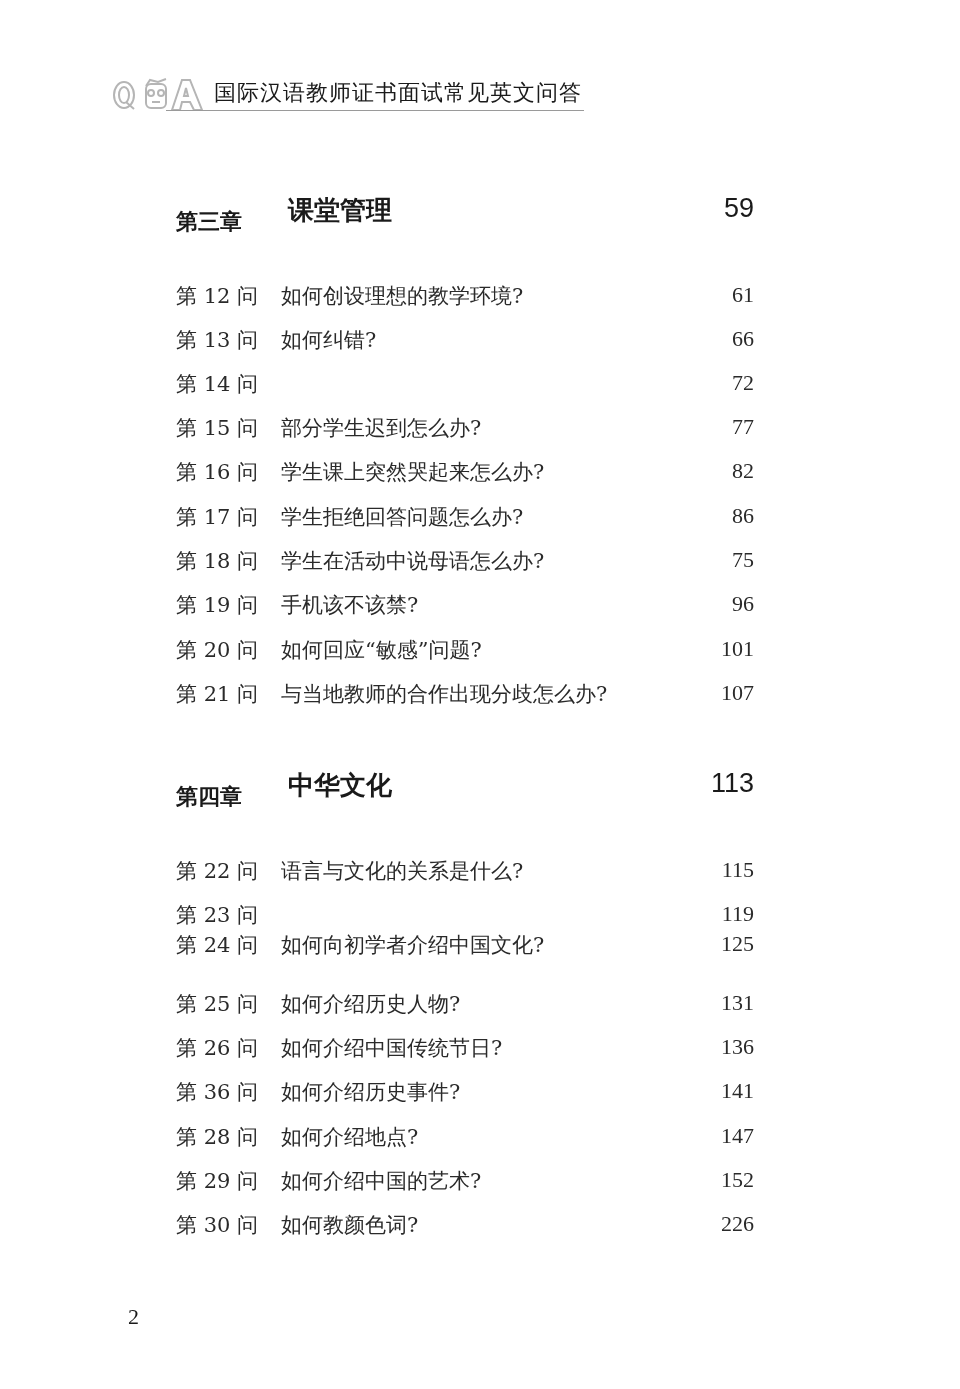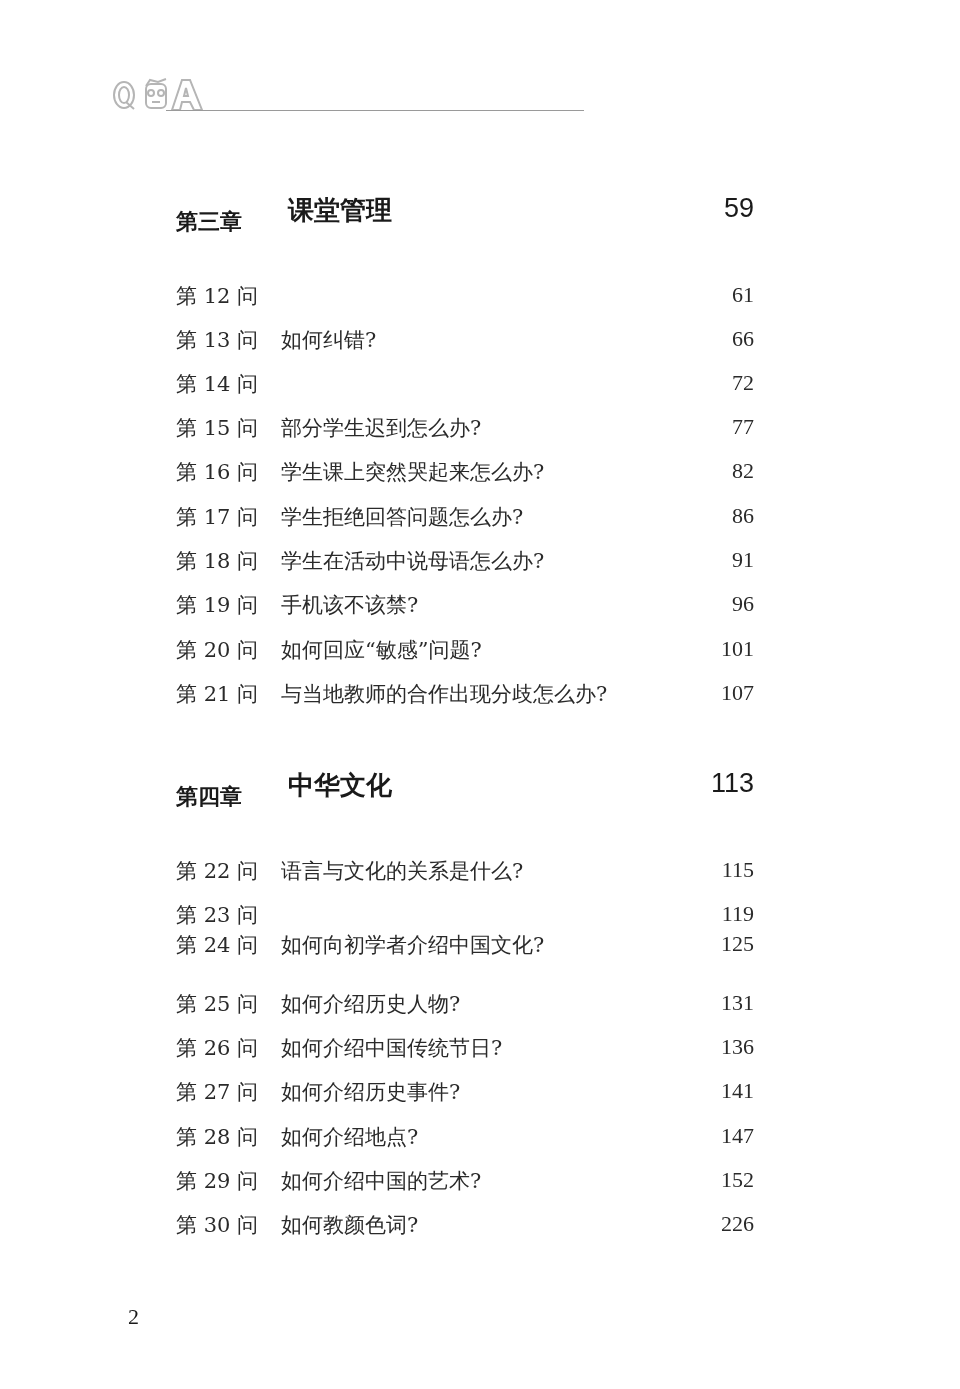--- a/index.html
+++ b/index.html
@@ -29,31 +29,33 @@
       <path d="M16 26 L24 33"></path>
       <rect x="36" y="8" width="20" height="24" rx="5"></rect>
       <circle cx="41" cy="17" r="3"></circle>
       <circle cx="51" cy="17" r="3"></circle>
       <path d="M42 26 L50 26"></path>
       <path d="M36 10 L40 4 L48 6 L56 3"></path>
       <path d="M62 34 L72 4 L80 4 L92 34 L84 34 L80 26 L72 26 L70 34 Z"></path>
       <path d="M74 20 L78 20 L76 12 Z"></path>
     </g>
   </svg>
+  <span class="header-title">国际汉语教师证书面试常见英文问答</span>
   <div class="header-rule"></div>
 </div>
 
 <div class="chapter" style="top:193px;">
   <span class="chapter-num">第三章</span>
   <span class="chapter-title">课堂管理</span>
   <span class="chapter-page">59</span>
 </div>
 
 <div class="entry" style="top:282px;">
     <span class="qno">第 12 问</span>
+    <span class="qtitle">如何创设理想的教学环境?</span>
     <span class="qpage">61</span>
   </div>
 <div class="entry" style="top:326px;">
     <span class="qno">第 13 问</span>
     <span class="qtitle">如何纠错?</span>
     <span class="qpage">66</span>
   </div>
 <div class="entry" style="top:370px;">
     <span class="qno">第 14 问</span>
     <span class="qpage">72</span>
@@ -69,21 +71,21 @@
     <span class="qpage">82</span>
   </div>
 <div class="entry" style="top:503px;">
     <span class="qno">第 17 问</span>
     <span class="qtitle">学生拒绝回答问题怎么办?</span>
     <span class="qpage">86</span>
   </div>
 <div class="entry" style="top:547px;">
     <span class="qno">第 18 问</span>
     <span class="qtitle">学生在活动中说母语怎么办?</span>
-    <span class="qpage">91</span>
+    <span class="qpage">75</span>
   </div>
 <div class="entry" style="top:591px;">
     <span class="qno">第 19 问</span>
     <span class="qtitle">手机该不该禁?</span>
     <span class="qpage">96</span>
   </div>
 <div class="entry" style="top:636px;">
     <span class="qno">第 20 问</span>
     <span class="qtitle">如何回应“敏感”问题?</span>
     <span class="qpage">101</span>
@@ -118,21 +120,21 @@
     <span class="qno">第 25 问</span>
     <span class="qtitle">如何介绍历史人物?</span>
     <span class="qpage">131</span>
   </div>
 <div class="entry" style="top:1034px;">
     <span class="qno">第 26 问</span>
     <span class="qtitle">如何介绍中国传统节日?</span>
     <span class="qpage">136</span>
   </div>
 <div class="entry" style="top:1078px;">
-    <span class="qno">第 27 问</span>
+    <span class="qno">第 36 问</span>
     <span class="qtitle">如何介绍历史事件?</span>
     <span class="qpage">141</span>
   </div>
 <div class="entry" style="top:1123px;">
     <span class="qno">第 28 问</span>
     <span class="qtitle">如何介绍地点?</span>
     <span class="qpage">147</span>
   </div>
 <div class="entry" style="top:1167px;">
     <span class="qno">第 29 问</span>

